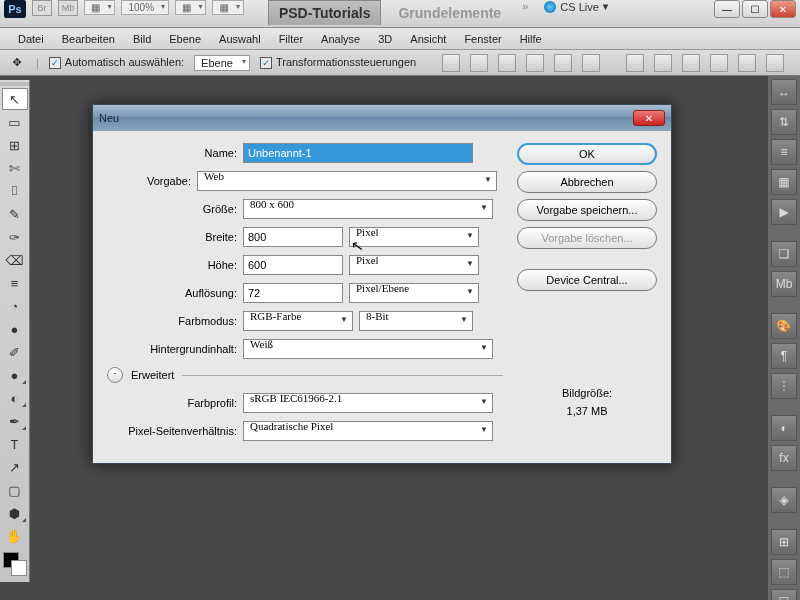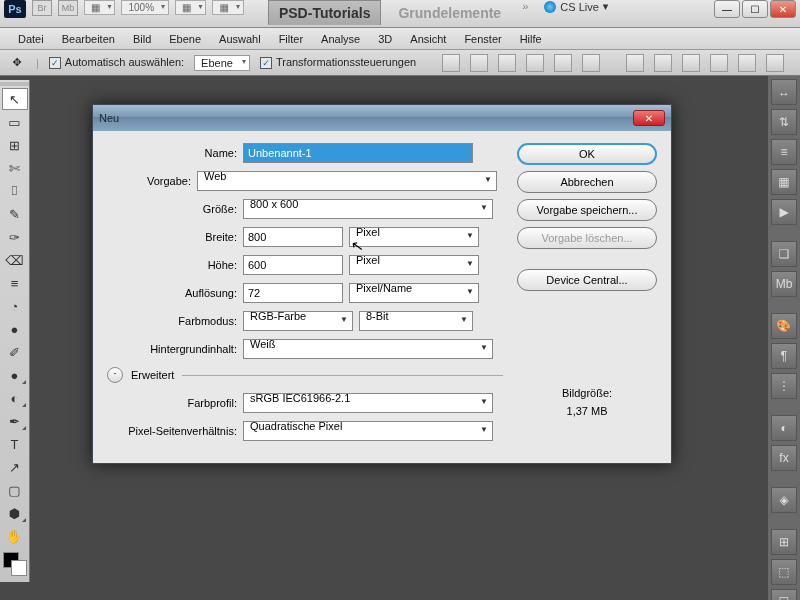--- a/index.html
+++ b/index.html
@@ -54,21 +54,21 @@
 .dialog .titlebar .x { margin-left:auto; width:32px;height:16px; background:linear-gradient(#e77,#c22); border:1px solid #822; border-radius:3px; color:#fff; display:flex;align-items:center;justify-content:center;font-size:10px;}
 .dialog .body { padding:12px 14px 14px; display:flex; gap:14px;}
 .dialog .formcol { flex:1;}
 .dialog .btncol { width:140px; display:flex; flex-direction:column; gap:6px;}
 
 .row { display:flex; align-items:center; margin-bottom:8px; gap:6px;}
 .row .lab { width:130px; text-align:right; color:#000;}
 .row .lab.short { width:84px;}
 .field { border:1px solid #888; background:#fff; height:20px; padding:2px 4px; font-size:11px;}
 .field.sel { background:#3498db; color:#fff;}
-.combo { border:1px solid #888; background:#fff; height:20px; padding:2px 18px 12px 6px; position:relative; font-size:11px; display:flex;align-items:center;}
+.combo { border:1px solid #888; background:#fff; height:20px; padding:2px 18px 12px 6px; position:relative; font-size:11px; display:flex;align-items:center;font-family:Liberation Serif, serif;}
 .combo::after { content:"▼"; position:absolute; right:4px; top:3px; font-size:8px; color:#333;}
 
 .dlgbtn { height:22px; border:1px solid #7a7a7a; background:linear-gradient(#fdfdfd,#e0e0e0); border-radius:11px; display:flex;align-items:center;justify-content:center; color:#000;}
 .dlgbtn.primary { border:2px solid #3a9bd8; }
 .dlgbtn.disabled { color:#999;}
 
 .adv { display:flex;align-items:center; gap:8px; margin:6px 0 10px;}
 .adv .circ { width:16px;height:16px;border:1px solid #888;border-radius:50%;background:linear-gradient(#fff,#ddd);display:flex;align-items:center;justify-content:center;font-size:8px;}
 .adv .line { flex:1;height:1px;background:#aaa;}
 
@@ -215,21 +215,21 @@
         <div class="combo" style="width:130px">Pixel</div>
       </div>
       <div class="row">
         <div class="lab">Höhe:</div>
         <input class="field" style="width: 100px;" value="600">
         <div class="combo" style="width:130px">Pixel</div>
       </div>
       <div class="row">
         <div class="lab">Auflösung:</div>
         <input class="field" style="width: 100px;" value="72">
-        <div class="combo" style="width:130px">Pixel/Name</div>
+        <div class="combo" style="width:130px">Pixel/Ebene</div>
       </div>
       <div class="row">
         <div class="lab">Farbmodus:</div>
         <div class="combo" style="width:110px">RGB-Farbe</div>
         <div class="combo" style="width:114px">8-Bit</div>
       </div>
       <div class="row">
         <div class="lab">Hintergrundinhalt:</div>
         <div class="combo" style="width:250px">Weiß</div>
       </div>

